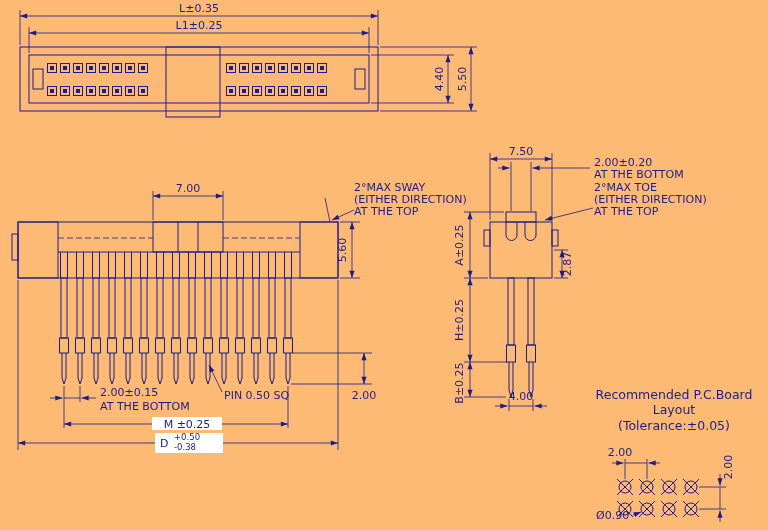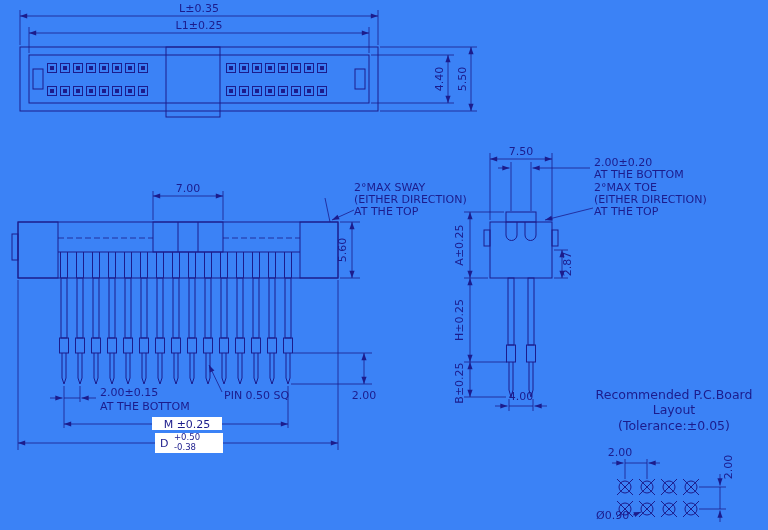--- a/index.html
+++ b/index.html
@@ -1,16 +1,16 @@
 <!DOCTYPE html>
 <html><head>
 <meta charset="utf-8">
 <style>
   html,body{margin:0;padding:0;background:#ffffff;}
-  .canvas{position:relative;width:768px;height:530px;background:#3b82f6;overflow:hidden;}
+  .canvas{position:relative;width:768px;height:530px;background:#fdba74;overflow:hidden;}
   svg{position:absolute;left:0;top:0;}
   svg text{font-family:"DejaVu Sans", sans-serif;font-size:11px;fill:#1c1c8c;stroke:none;}
   svg text.t12{font-size:12.5px;}
   svg text.t8{font-size:8.5px;}
   .s{stroke:#1c1c8c;fill:none;stroke-width:1;}
   .d{stroke:#1c1c8c;fill:none;stroke-width:0.8;}
   .dash{stroke-dasharray:6 3;}
 </style>
 </head>
 <body>

